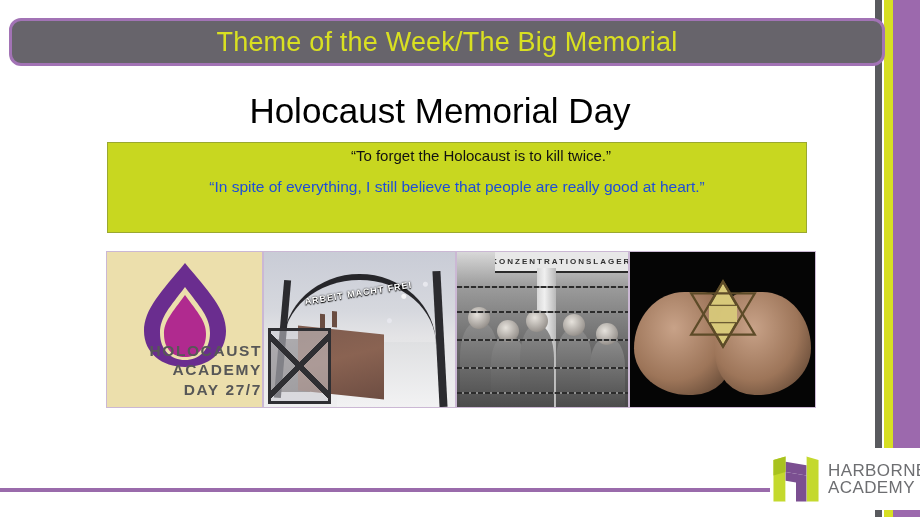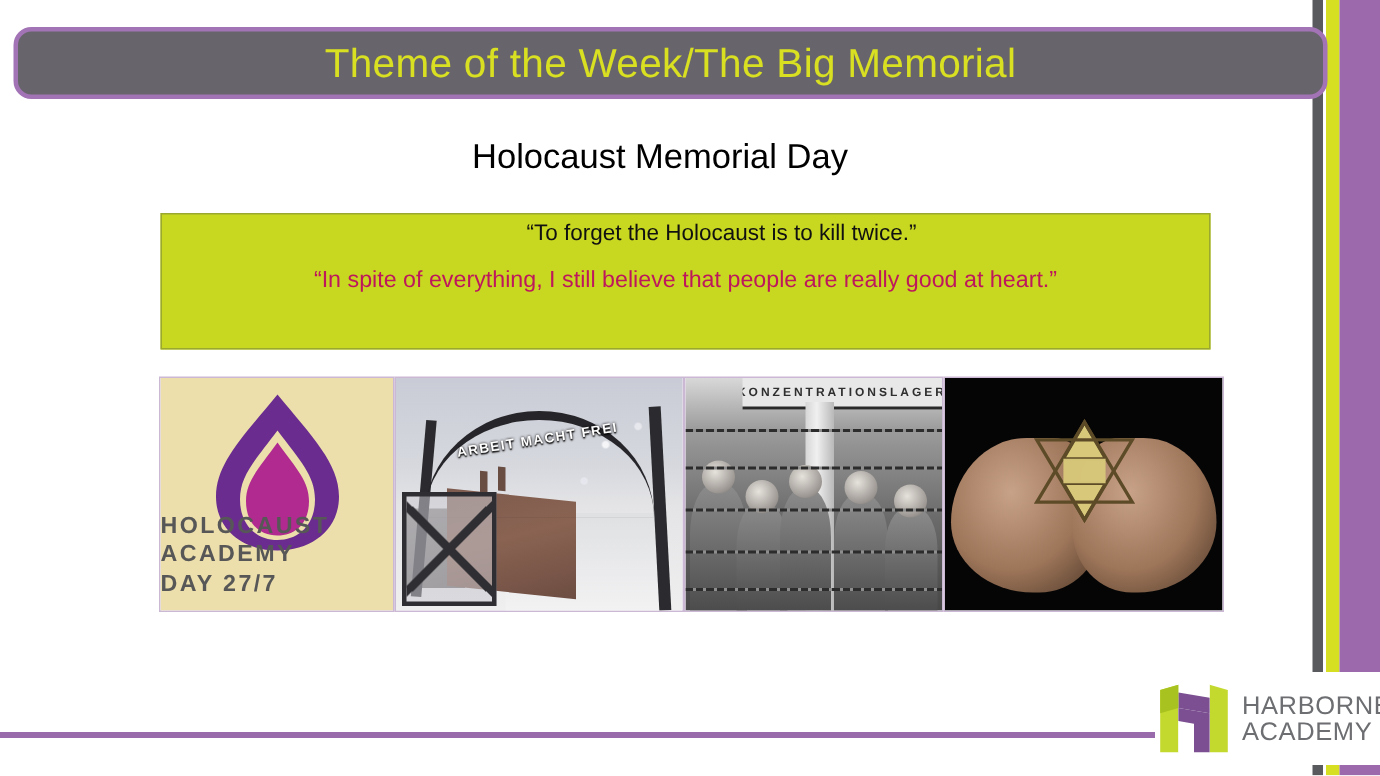--- a/index.html
+++ b/index.html
@@ -61,21 +61,21 @@
     white-space: nowrap;
   }
 
   
   .heading {
     position: absolute;
     left: 0;
     top: 91px;
     width: 880px;
     text-align: center;
-    font-size: 23px;
+    font-size: 35px;
     color: #000000;
     white-space: nowrap;
   }
 
   
   .quotebox {
     position: absolute;
     left: 107px;
     top: 142px;
     width: 700px;
@@ -94,21 +94,21 @@
   }
   .quote-attrib {
     font-size: 10.5px;
     color: #3a3a28;
     line-height: 1.3;
     margin-top: 1px;
   }
   .quote-gap { height: 11px; }
   .quote-main-2 {
     font-size: 15.5px;
-    color: #be185d;
+    color: #1d4ed8;
     line-height: 1.25;
   }
 
   
   .strip {
     position: absolute;
     left: 106px;
     top: 251px;
     width: 710px;
     height: 184px;
@@ -136,21 +136,21 @@
     position: absolute;
     left: 50%;
     top: 9px;
     transform: translateX(-50%);
   }
   .hmd-text {
     position: absolute;
     left: 0;
     right: 0;
     bottom: 8px;
-    text-align: left;
+    text-align: right;
     color: #575757;
     font-size: 15.5px;
     font-weight: bold;
     letter-spacing: 1.6px;
     line-height: 1.25;
   }
 
   
   .gate-bg {
     position: absolute;

